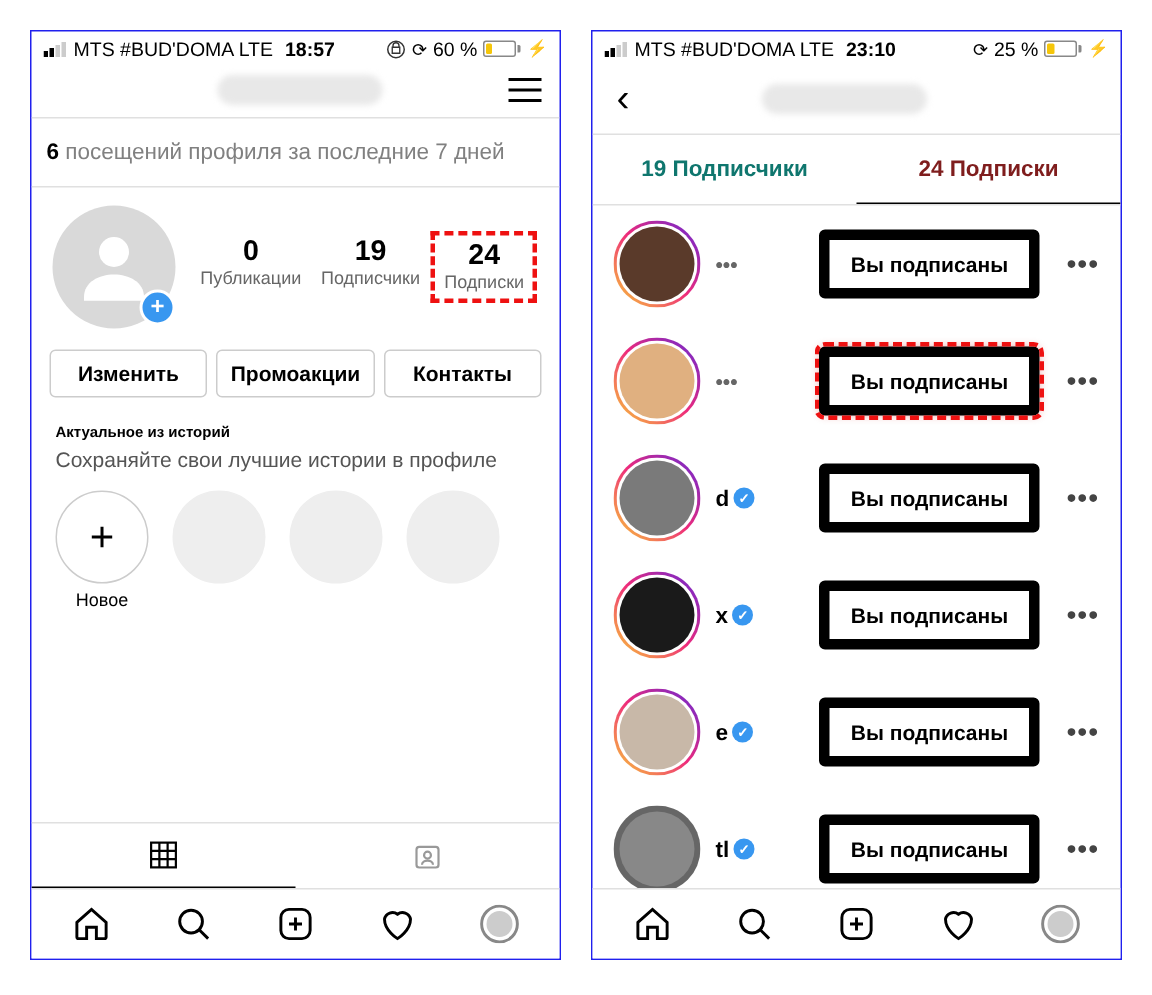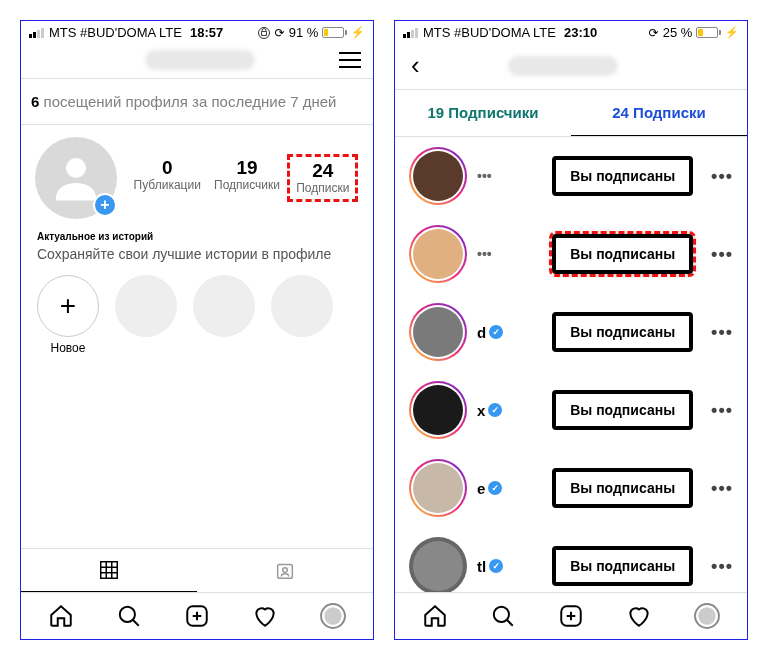--- a/index.html
+++ b/index.html
@@ -83,21 +83,21 @@
   .bottom-nav {
     display:flex; justify-content:space-around; align-items:center;
     padding:10px 6px; border-top:1px solid #e0e0e0; background:#fff;
   }
   .bottom-nav .ico { cursor:pointer; }
   
   .seg-tabs { display:flex; border-bottom:1px solid #e0e0e0; }
   .seg-tab {
     flex:1; text-align:center; padding:14px 4px; font-size:15px; color:#0f766e; font-weight:600; cursor:pointer;
   }
-  .seg-tab.active { color:#1d4ed8; border-bottom:1.5px solid #000;}
+  .seg-tab.active { color:#7f1d1d; border-bottom:1.5px solid #000;}
   .follow-list { flex:1; overflow:hidden;}
   .follow-item {
     display:flex; align-items:center; gap:10px; padding:10px 14px;
   }
   .follow-ava {
     width:54px; height:54px; border-radius:50%; background:#666;
     border:2px solid transparent; position:relative; box-sizing:content-box;
   }
   .follow-ava.ring {
     border:2px solid transparent;
@@ -105,21 +105,21 @@
       linear-gradient(#fff,#fff) padding-box,
       linear-gradient(45deg,#f9ce34,#ee2a7b,#6228d7) border-box;
   }
   .follow-ava .inner {
     position:absolute; inset:2px; border-radius:50%; background-size:cover; background-position:center;
   }
   .follow-name { display:flex; align-items:center; gap:3px; font-size:15px; font-weight:600; min-width:26px;}
   .verify { width:14px; height:14px; background:#3897f0; border-radius:50%; display:flex; align-items:center; justify-content:center; color:#fff; font-size:9px;}
   .dots-mini { color:#666; font-size:14px; font-weight:700;}
   .follow-btn {
-    margin-left:auto; border:4px solid #000000; border-radius:4px; background:#fff;
+    margin-left:auto; border:7px solid #000000; border-radius:4px; background:#fff;
     padding:8px 14px; font-size:14px; font-weight:600; cursor:pointer; white-space:nowrap;
   }
   .follow-btn.red-box {
     outline:3px dashed #e11; outline-offset:0; box-shadow: 0 0 6px rgba(200,0,0,0.3);
   }
   .more-dots { font-size:18px; font-weight:700; color:#444; letter-spacing:1px; cursor:pointer; margin-left:8px;}
   .ico svg { display:block; }
 </style>
 </head>
 <body>
@@ -139,21 +139,21 @@
       <span style="font-weight:700;margin-left:4px;">18:57</span>
     </div>
     <div class="status-right">
       <span class="orient">
         <svg width="14" height="14" viewBox="0 0 14 14">
             <circle cx="7" cy="7" r="5.5" fill="none" stroke="#333" stroke-width="1"></circle>
             <path d="M5 5.5 V4.5 a2 2 0 0 1 4 0 V5.5 M4.5 5.5 h5 v4 h-5 z" fill="none" stroke="#333" stroke-width="0.9"></path>
           </svg>
       </span>
       <span style="font-size:12px;">⟳</span>
-      <span>91 %</span>
+      <span>60 %</span>
       <span class="battery">
         <span class="batt-body">
             <span class="batt-fill"></span>
           </span>
           <span class="batt-tip"></span>
       </span>
       <span class="bolt">⚡</span>
     </div>
   </div>
 
@@ -191,20 +191,25 @@
         <span>Подписчики</span>
       </div>
       <div class="stat red-box-stat">
         <span class="num">24</span>
         <span>Подписки</span>
       </div>
     </div>
   </div>
 
 
+  <div class="action-row">
+    <div class="btn">Изменить</div>
+    <div class="btn">Промоакции</div>
+    <div class="btn">Контакты</div>
+  </div>
 
   <div class="highlights">
     <h4>Актуальное из историй</h4>
     <p>Сохраняйте свои лучшие истории в профиле</p>
   </div>
 
   <div class="story-row">
     <div class="story-item">
       <div class="story-circle">+</div>
       <span>Новое</span>

